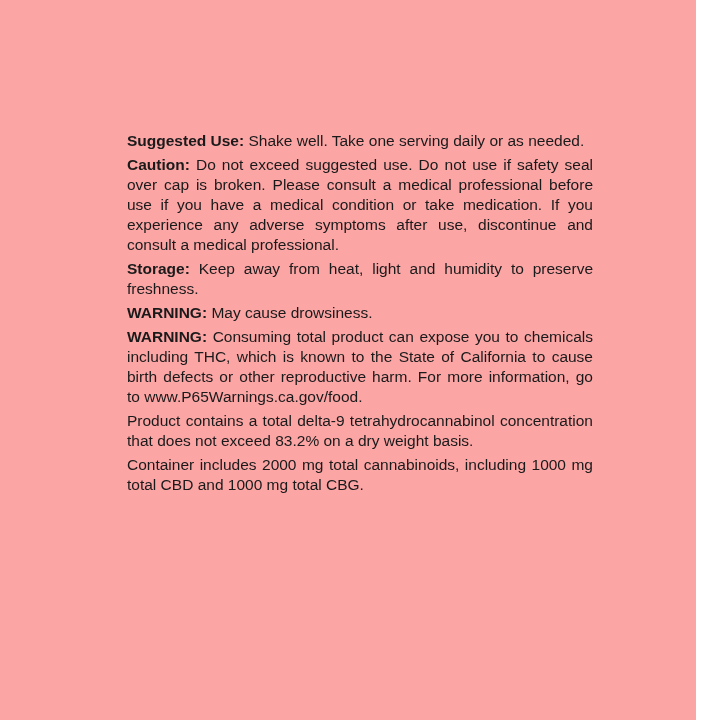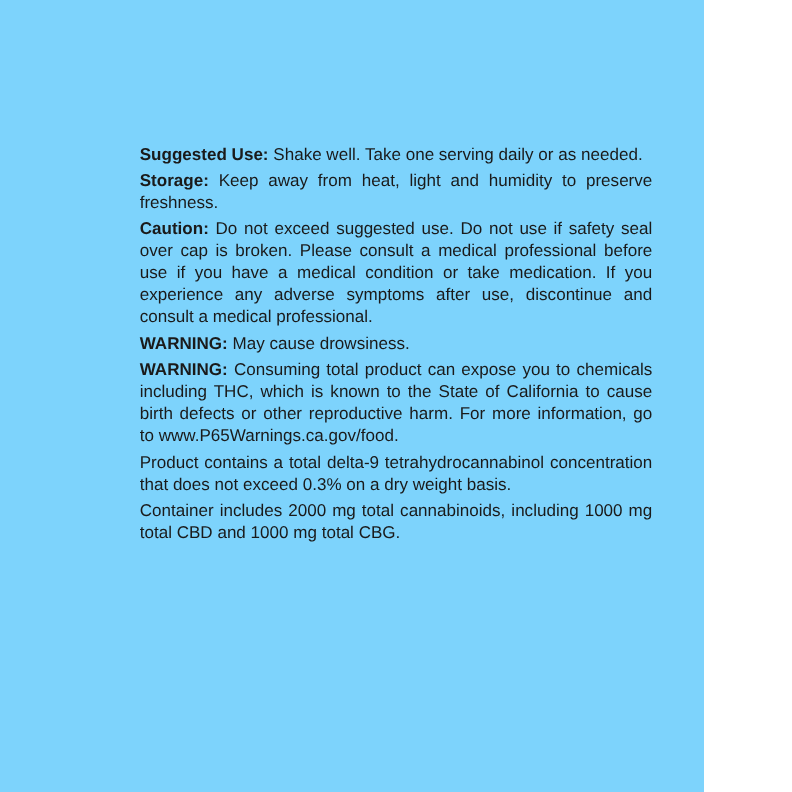--- a/index.html
+++ b/index.html
@@ -2,23 +2,23 @@
 <html><head>
 <meta charset="utf-8">
 <style>
   html, body {
     margin: 0;
     padding: 0;
     background: #ffffff;
   }
   .page {
     position: relative;
-    width: 640px;
+    width: 696px;
     height: 720px;
-    background: #7dd3fc;
+    background: #fca5a5;
     overflow: hidden;
   }
   .label-block {
     position: absolute;
     left: 127px;
     top: 131px;
     width: 466px;
     font-family: "Liberation Sans", sans-serif;
     font-size: 15.5px;
     line-height: 20px;
@@ -40,37 +40,37 @@
 <body>
 
 <div class="page">
   <div class="label-block">
 
     <p>
       <strong>Suggested Use:</strong><span> Shake well. Take one serving daily or as needed.</span>
     </p>
 
     <p>
-      <strong>Storage:</strong><span> Keep away from heat, light and humidity to preserve freshness.</span>
+      <strong>Caution:</strong><span> Do not exceed suggested use. Do not use if safety seal over cap is broken. Please consult a medical professional before use if you have a medical condition or take medication. If you experience any adverse symptoms after use, discontinue and consult a medical professional.</span>
     </p>
 
     <p>
-      <strong>Caution:</strong><span> Do not exceed suggested use. Do not use if safety seal over cap is broken. Please consult a medical professional before use if you have a medical condition or take medication. If you experience any adverse symptoms after use, discontinue and consult a medical professional.</span>
+      <strong>Storage:</strong><span> Keep away from heat, light and humidity to preserve freshness.</span>
     </p>
 
     <p>
       <strong>WARNING:</strong><span> May cause drowsiness.</span>
     </p>
 
     <p>
       <strong>WARNING:</strong><span> Consuming total product can expose you to chemicals including THC, which is known to the State of California to cause birth defects or other reproductive harm. For more information, go to www.P65Warnings.ca.gov/food.</span>
     </p>
 
     <p>
-      <span>Product contains a total delta-9 tetrahydrocannabinol concentration that does not exceed 0.3% on a dry weight basis.</span>
+      <span>Product contains a total delta-9 tetrahydrocannabinol concentration that does not exceed 83.2% on a dry weight basis.</span>
     </p>
 
 
 
 
     <p>
       <span>Container includes 2000 mg total cannabinoids, including 1000 mg total CBD and 1000 mg total CBG.</span>
     </p>
 
   </div>

